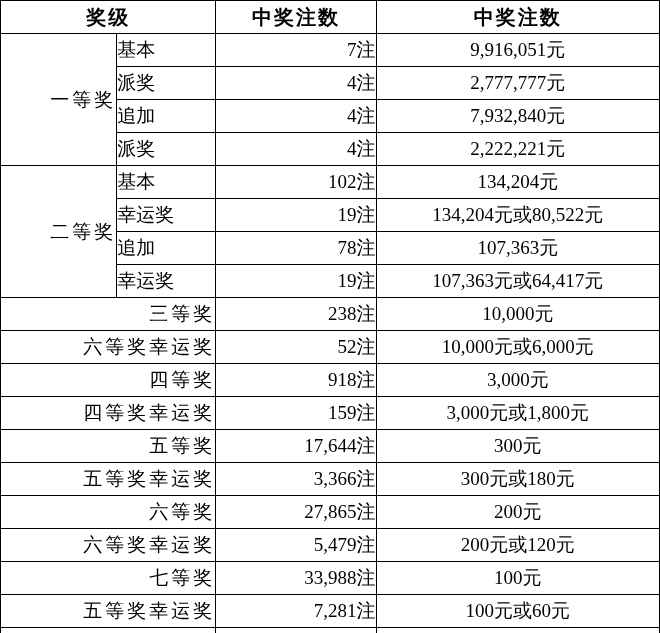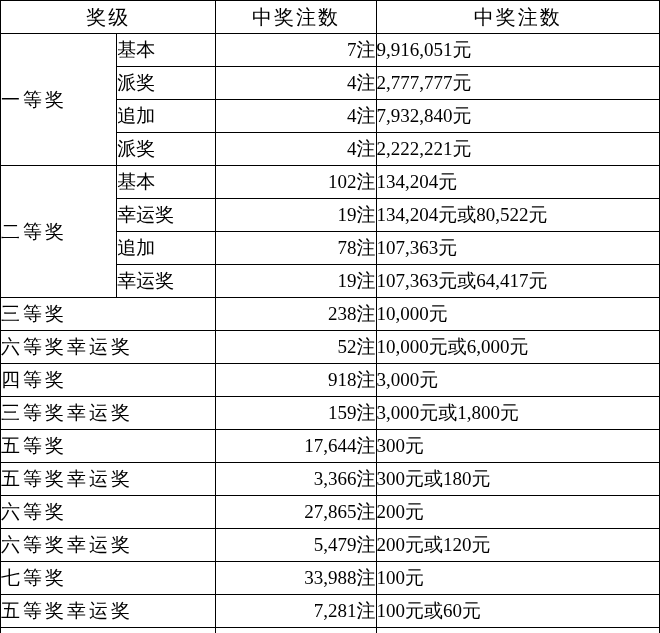--- a/index.html
+++ b/index.html
@@ -29,39 +29,40 @@
     white-space: nowrap;
     overflow: hidden;
   }
   .c-count { width: 160px; }
   .c-amount{ width: 283px; }
 
   .head td {
     text-align: center;
     font-size: 20px;
     letter-spacing: 2px;
+    font-weight: bold;
   }
   .level-cell {
-    text-align: left;
+    text-align: right;
     font-size: 20px;
     letter-spacing: 3px;
     vertical-align: middle;
   }
   .sub-cell {
     text-align: left;
     font-size: 19px;
   }
   .count-cell {
     text-align: right;
     padding-right: 5px;
     font-size: 19px;
     margin-top: 8px;
   }
   .amount-cell {
-    text-align: left;
+    text-align: center;
     padding-right: 6px;
     font-size: 19px;
     margin-top: 33px;
   }
   .split-left { width: 116px; }
   .split-right { width: 99px; }
 </style>
 </head>
 <body>
 
@@ -132,21 +133,21 @@
       <td class="level-cell" colspan="2">六等奖幸运奖</td>
       <td class="count-cell">52注</td>
       <td class="amount-cell">10,000元或6,000元</td>
     </tr>
     <tr>
       <td class="level-cell" colspan="2">四等奖</td>
       <td class="count-cell">918注</td>
       <td class="amount-cell">3,000元</td>
     </tr>
     <tr>
-      <td class="level-cell" colspan="2">三等奖幸运奖</td>
+      <td class="level-cell" colspan="2">四等奖幸运奖</td>
       <td class="count-cell">159注</td>
       <td class="amount-cell">3,000元或1,800元</td>
     </tr>
     <tr>
       <td class="level-cell" colspan="2">五等奖</td>
       <td class="count-cell">17,644注</td>
       <td class="amount-cell">300元</td>
     </tr>
     <tr>
       <td class="level-cell" colspan="2">五等奖幸运奖</td>

